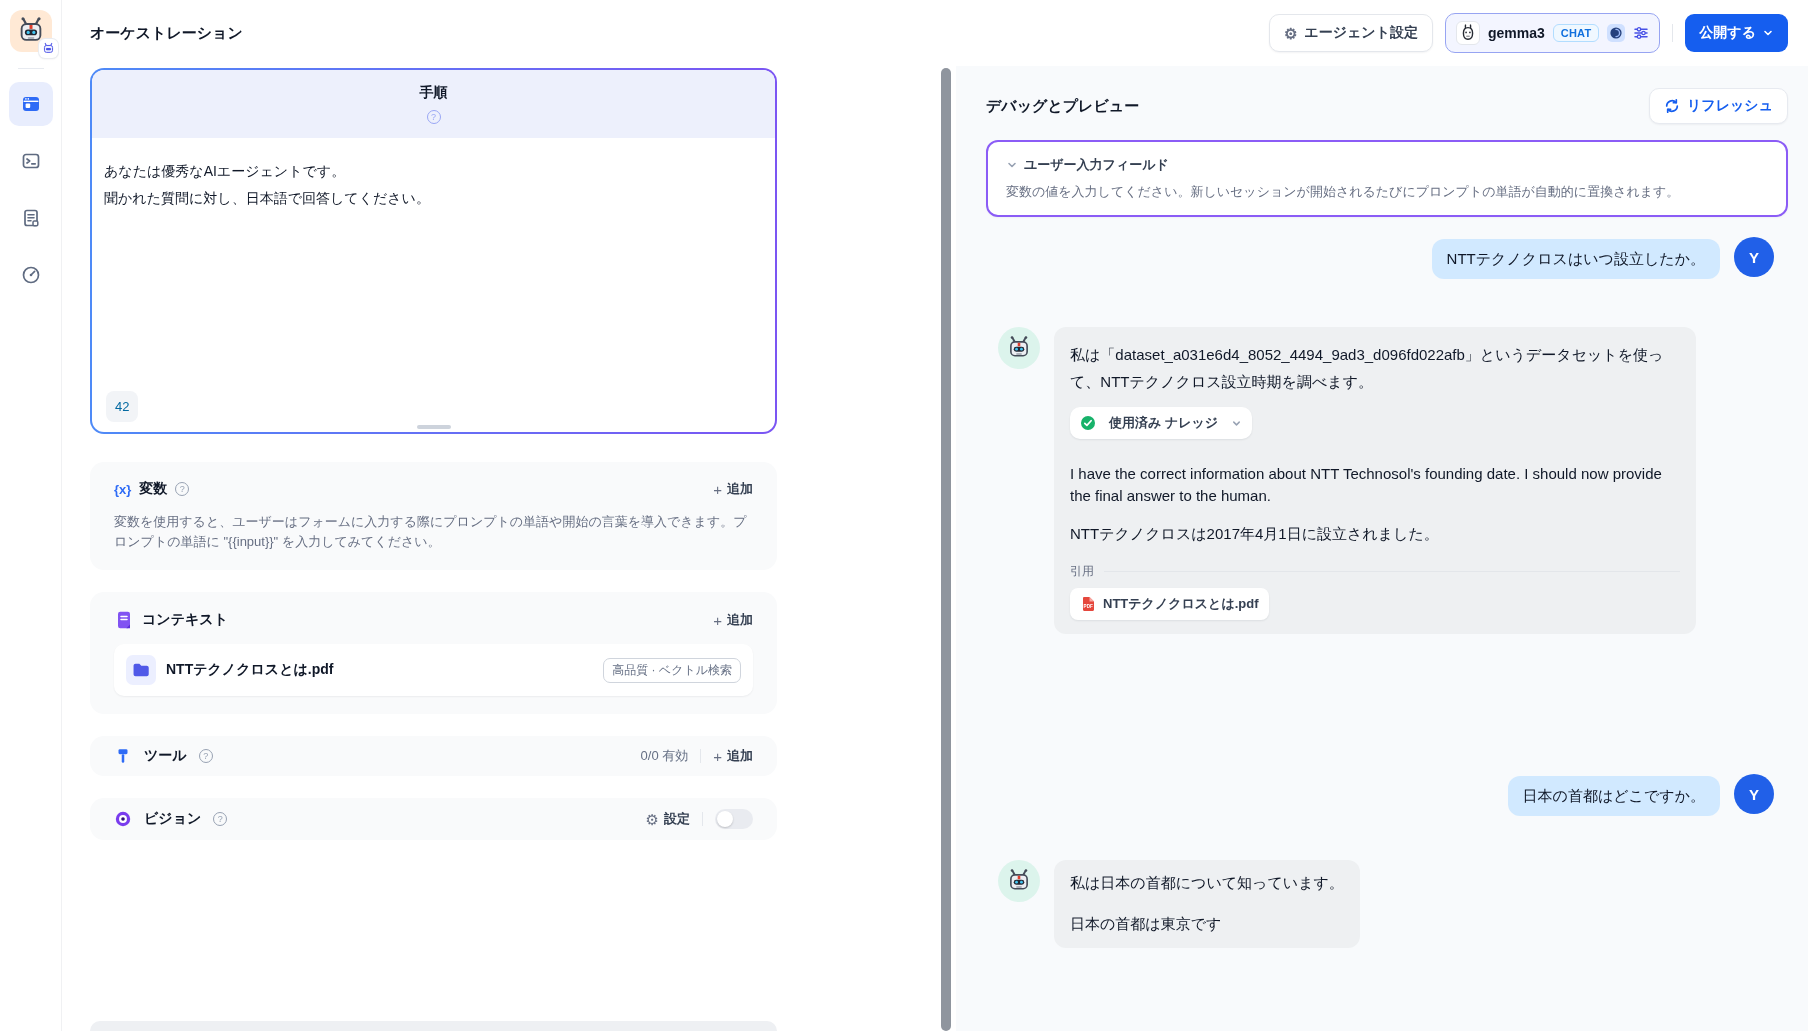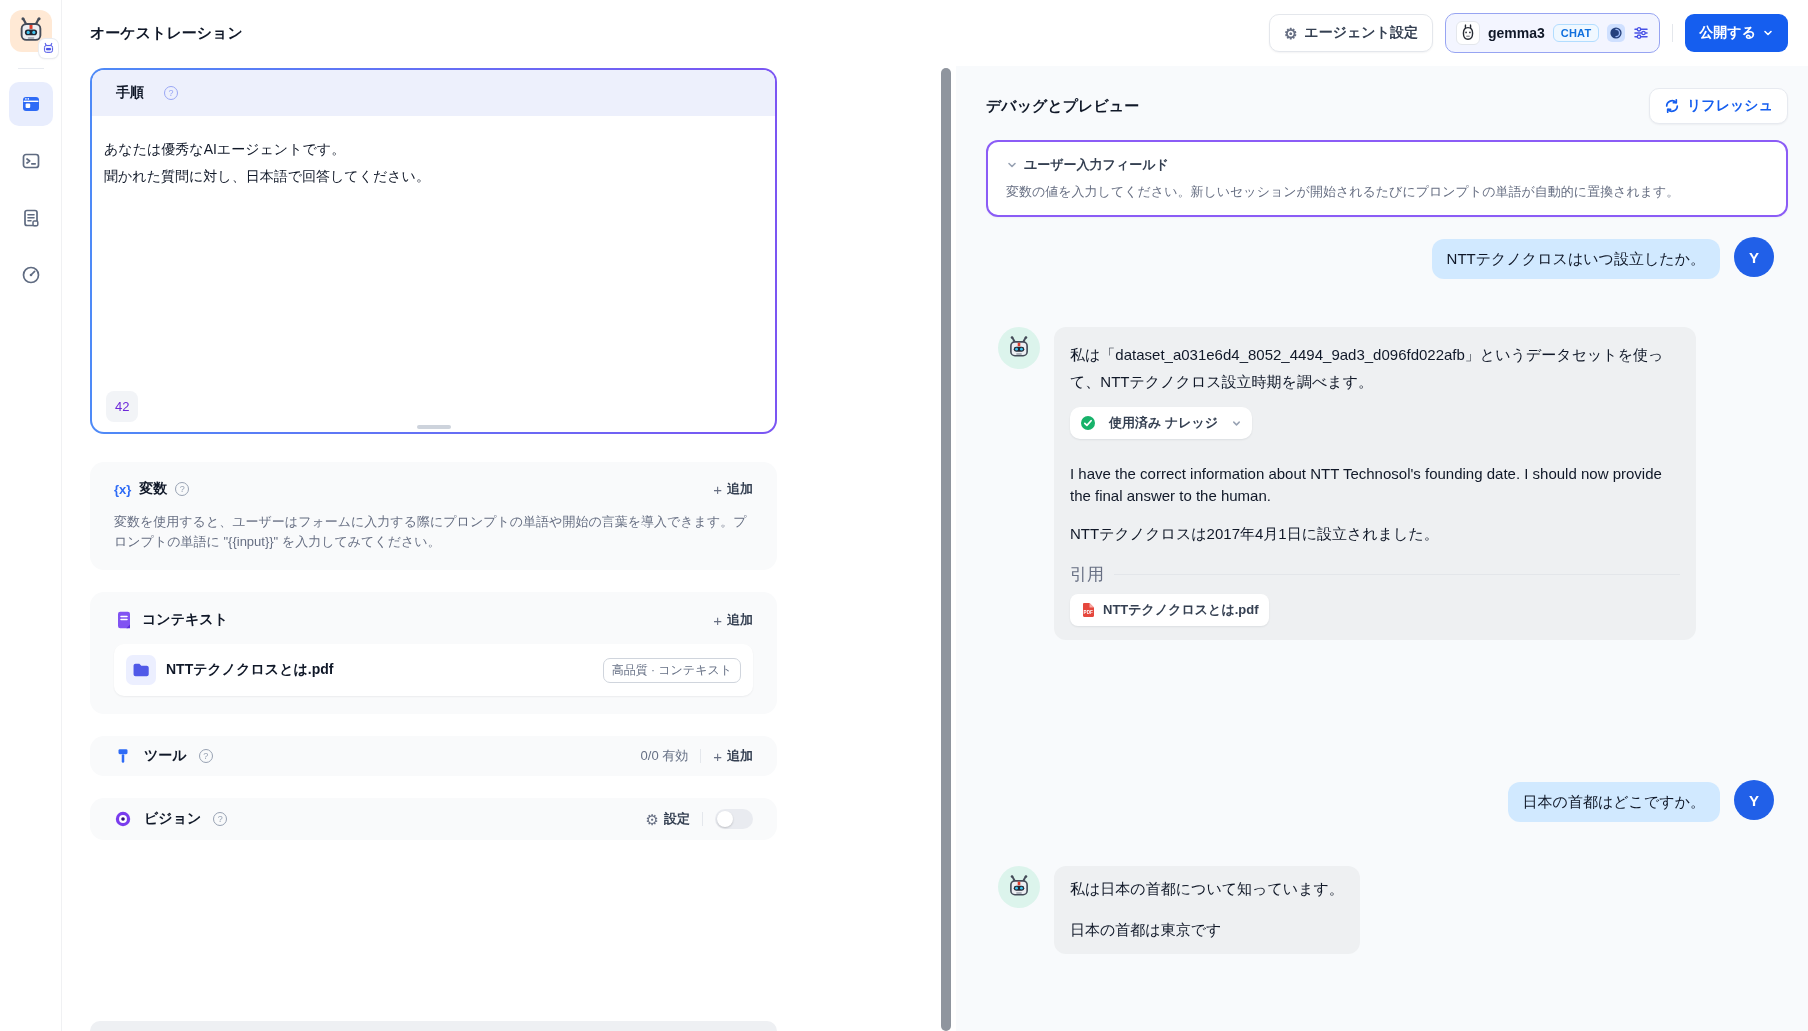--- a/index.html
+++ b/index.html
@@ -31,24 +31,24 @@
   .publish-btn { display:flex; align-items:center; gap:6px; height:38px; padding:0 14px; background:#155eef; border:none; border-radius:9px; color:#fff; font-size:14px; font-weight:700; cursor:pointer; }
 
   .body { flex:1; display:flex; position:relative; height:965px; }
 
   
   .left-pane { width:715px; flex:0 0 715px; padding:2px 0 0 28px; display:flex; flex-direction:column; }
   .left-pane > * { width:687px; }
 
   .prompt-card { height:366px; border-radius:14px; padding:2px; background:linear-gradient(90deg,#4e8af7,#7b55f3); flex:0 0 366px; }
   .prompt-inner { background:#fff; border-radius:12px; height:100%; display:flex; flex-direction:column; overflow:hidden; }
-  .prompt-header { background:#edf0fc; padding:14px 24px; display:flex; align-items:center; gap:20px; }
+  .prompt-header { background:#edf0fc; padding:14px 24px; display:flex; align-items:center; gap:8px;flex-direction:column; }
   .prompt-title { font-size:14px; font-weight:700; }
   .prompt-body { flex:1; position:relative; padding:20px 12px; font-size:14px; line-height:27px; color:#101828; cursor:text; }
-  .char-count { position:absolute; left:14px; bottom:10px; background:#f2f4f7; color:#6d28d9; font-size:13px; border-radius:8px; padding:2px 9px; }
+  .char-count { position:absolute; left:14px; bottom:10px; background:#f2f4f7; color:#0369a1; font-size:13px; border-radius:8px; padding:2px 9px; }
   .drag-handle { position:absolute; bottom:3px; left:50%; transform:translateX(-50%); width:34px; height:4px; border-radius:2px; background:#cdd3dc; cursor:row-resize; }
 
   .section { background:#f9fafb; border-radius:14px; margin-top:22px; padding:18px 24px; }
   .section.first { margin-top:28px; }
   .sec-head { display:flex; align-items:center; gap:8px; }
   .sec-title { font-size:14px; font-weight:700; }
   .sec-right { margin-left:auto; display:flex; align-items:center; gap:12px; font-size:13px; color:#667085; }
   .add-btn { display:flex; align-items:center; gap:5px; color:#354052; font-weight:600; font-size:13px; cursor:pointer; }
   .plus { font-size:15px; color:#676f83; font-weight:400; }
   .sec-desc { margin-top:14px; font-size:13px; color:#676f83; line-height:20px; }
@@ -86,21 +86,21 @@
   .msg.user { flex-direction:row-reverse; }
   .avatar-y { width:40px; height:40px; border-radius:50%; background:#2160e8; color:#fff; font-size:15px; font-weight:700; display:flex; align-items:center; justify-content:center; flex:0 0 40px; }
   .avatar-bot { width:42px; height:42px; border-radius:50%; background:#dcf4ec; display:flex; align-items:center; justify-content:center; flex:0 0 42px; }
   .bubble-user { background:#d1e9ff; border-radius:12px; padding:10px 15px; font-size:15px; line-height:20px; max-width:620px; }
   .bubble-bot { background:#eef0f2; border-radius:12px; padding:14px 16px; font-size:15px; max-width:642px; overflow-wrap:anywhere; }
   .bot-intro { line-height:27px; }
   .kn-pill { margin-top:12px; display:inline-flex; align-items:center; gap:13px; background:#fff; border-radius:10px; padding:7px 10px; font-size:13px; font-weight:600; color:#354052; box-shadow:0 1px 2px rgba(16,24,40,.08); cursor:pointer; }
   .bot-thought { margin-top:24px; line-height:22px; }
   .bot-answer { margin-top:14px; line-height:26px; }
   .citation { margin-top:16px; display:flex; align-items:center; gap:10px; }
-  .cit-label { font-size:17px; color:#676f83; white-space:nowrap; }
+  .cit-label { font-size:12px; color:#676f83; white-space:nowrap; }
   .cit-line { flex:1; height:1px; background:#e3e6ea; }
   .pdf-pill { margin-top:8px; display:inline-flex; align-items:center; gap:7px; background:#fff; border-radius:8px; padding:7px 10px; font-size:13px; font-weight:600; color:#354052; box-shadow:0 1px 2px rgba(16,24,40,.08); cursor:pointer; }
   .m2 { margin-top:48px; }
   .m3 { margin-top:140px; }
   .m4 { margin-top:44px; }
   .bot-line2 { margin-top:22px; }
   .msg.user .bubble-user { margin-top:2px; }
   .chev { color:#98a2b3; display:inline-flex; }
   svg { display:block; }
 </style>
@@ -340,21 +340,21 @@
               </span>
             </div>
           </div>
           <div class="file-row">
             <span class="folder-wrap">
                 <svg width="20" height="20">
                   <use href="#folder"></use>
                 </svg>
               </span>
             <span class="file-name">NTTテクノクロスとは.pdf</span>
-            <span class="file-badge">高品質 · コンテキスト</span>
+            <span class="file-badge">高品質 · ベクトル検索</span>
           </div>
         </div>
 
         <div class="section rowonly">
           <span>
               <svg width="18" height="18">
                 <use href="#hammer"></use>
               </svg>
             </span>
           <span class="sec-title">ツール</span>

